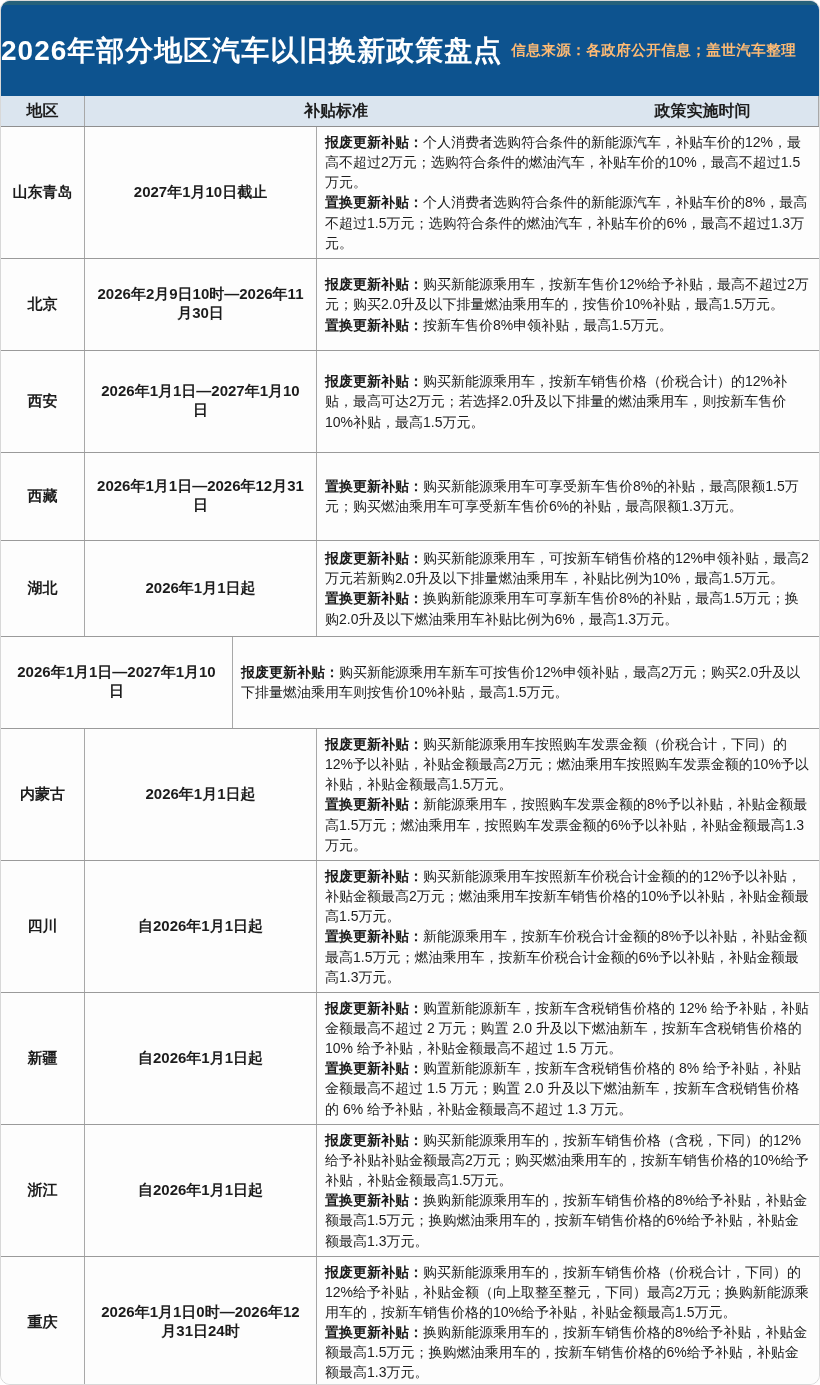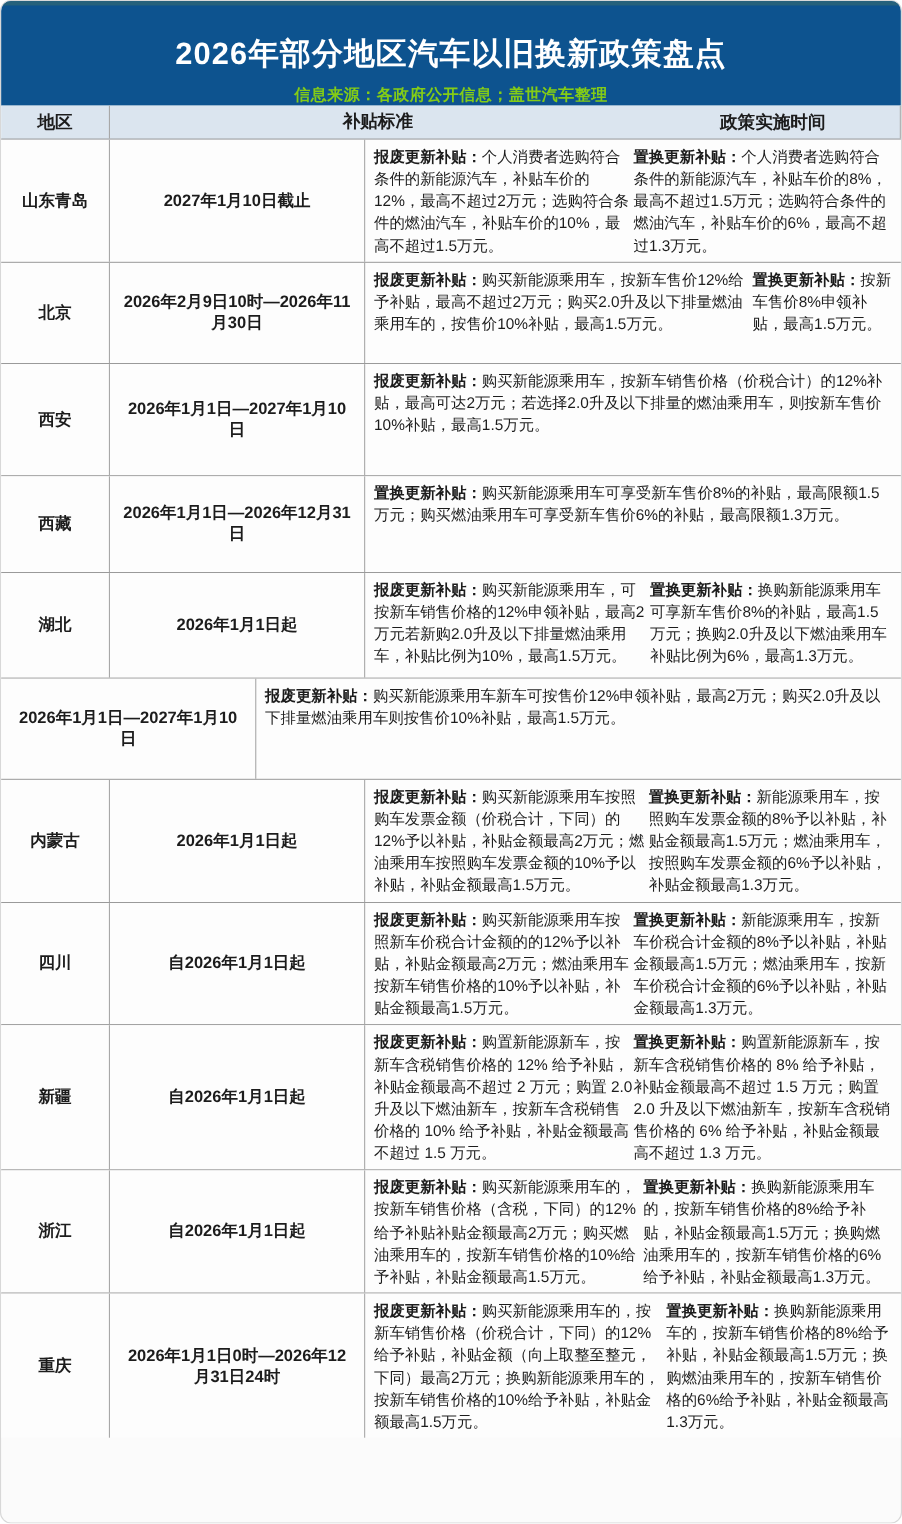--- a/index.html
+++ b/index.html
@@ -15,54 +15,54 @@
     border-radius: 10px;
     overflow: hidden;
     display: flex; flex-direction: column;
     background: #fbfbfb;
   }
   
   .banner {
     height: 95px; flex-shrink: 0;
     background: #0d538f;
     border-top: 4px solid #26617b;
-    display: flex; flex-direction: column;
-    align-items: center; justify-content: flex-end;
+    display: flex; flex-direction: row;
+    align-items: center; justify-content: flex-start;
     gap: 9px;
   }
   .banner .title {
     color: #ffffff; font-size: 28px; font-weight: bold; letter-spacing: 1px;
   }
   .banner .subtitle {
-    color: #84cc16; font-size: 14.5px; font-weight: bold; letter-spacing: 0.5px;
+    color: #fdba74; font-size: 14.5px; font-weight: bold; letter-spacing: 0.5px;
   }
   
   .table { flex: 1; display: flex; flex-direction: column; }
   .row { display: flex; width: 100%; background: #fdfdfd; }
   .thead {
     height: 31px; flex-shrink: 0;
     background: #dbe5ef;
     border-bottom: 1px solid #8f8f8f;
   }
   .cell { padding: 4px 6px; }
   .c-region {
-    width: 99px; flex-shrink: 0;
+    width: 84px; flex-shrink: 0;
     border-right: 1px solid #a8a8a8;
     display: flex; align-items: center; justify-content: center;
     text-align: center; font-weight: bold; font-size: 15px;
   }
   .c-period {
     width: 232px; flex-shrink: 0; padding: 4px 10px;
     border-right: 1px solid #a8a8a8;
     display: flex; align-items: center; justify-content: center;
     text-align: center; font-weight: bold; font-size: 15px;
   }
   .c-policy {
     flex: 1;
-    display: flex; flex-direction: row; justify-content: center;
+    display: flex; flex-direction: column; justify-content: center;
     font-size: 14px; line-height: 1.44; padding: 5px 8px;
   }
   .thead .cell { font-size: 16px; font-weight: bold; }
   .thead .c-policy { flex-direction: row; align-items: center; justify-content: center; }
   .trow { border-bottom: 1px solid #9a9a9a; }
   #rows .trow:last-child { border-bottom: none; }
   .plabel { font-weight: bold; }
   
   #rows .trow:nth-child(1)  { min-height: 104px; }
   #rows .trow:nth-child(2)  { min-height: 92px; }

